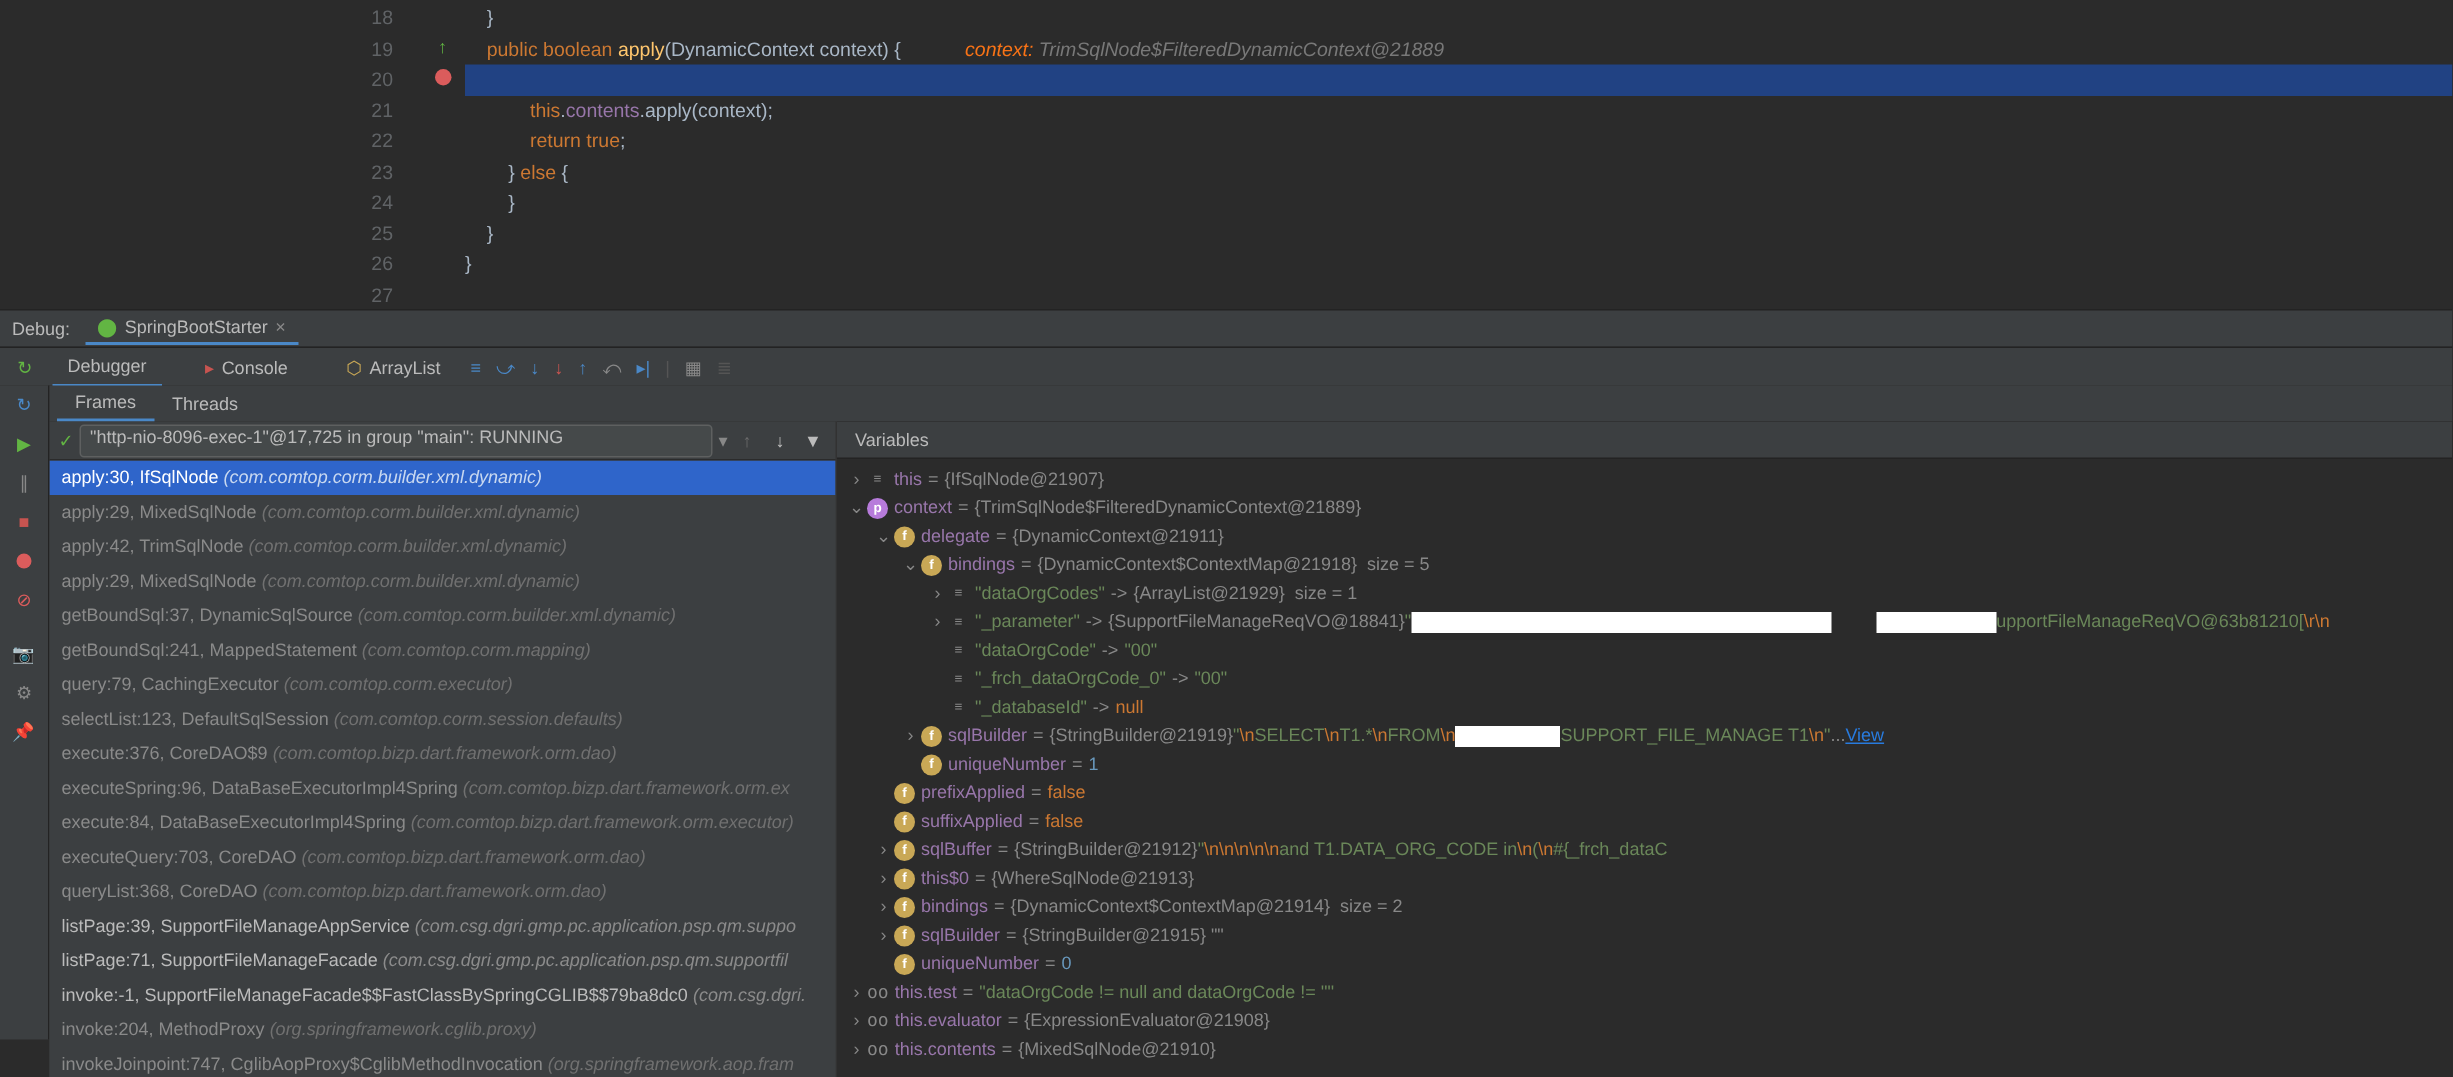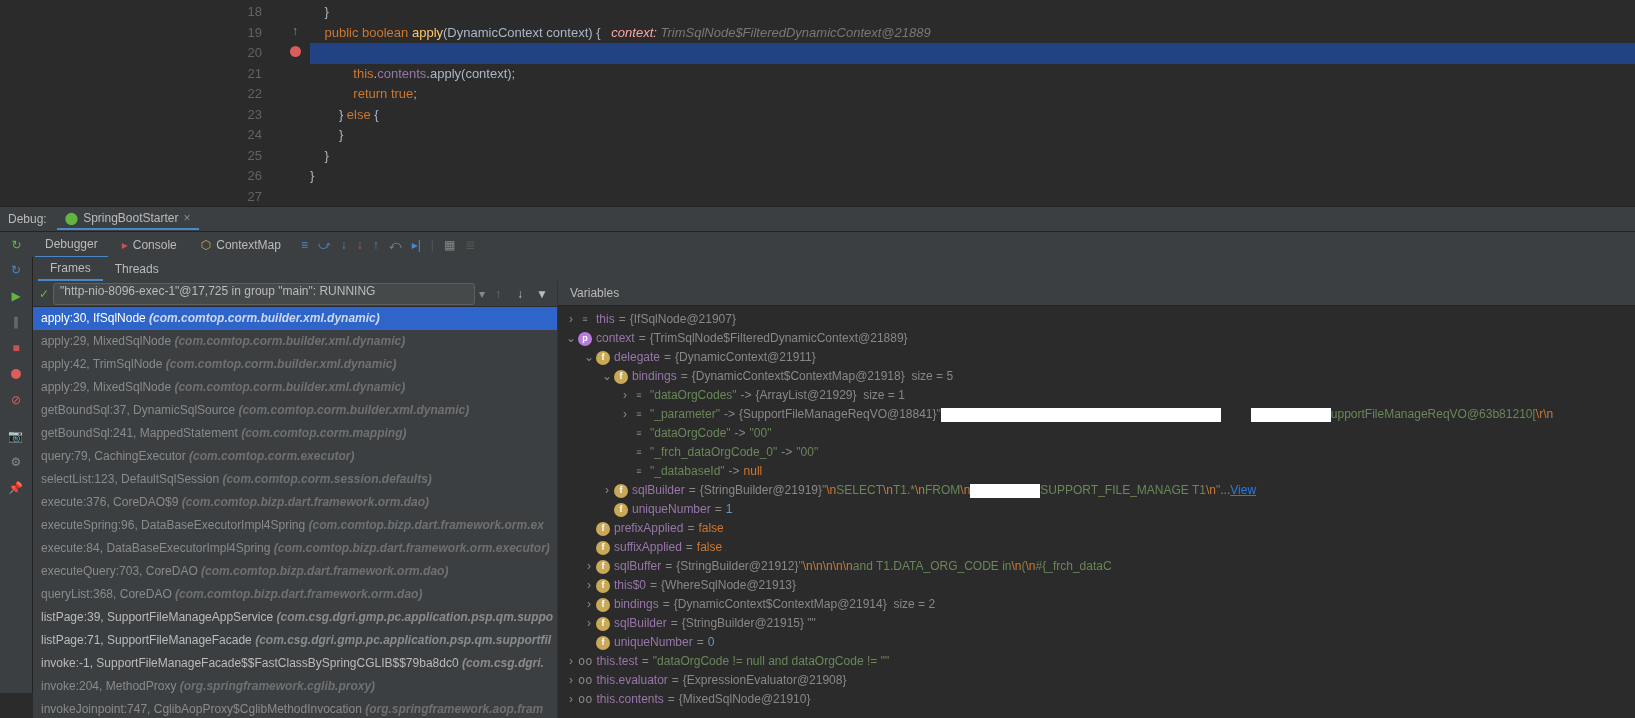--- a/index.html
+++ b/index.html
@@ -9,31 +9,31 @@
 .gutter { width:310px; display:flex; }
 .linenums { width:280px; text-align:right; padding-right:18px; color:#606366; font-family:Consolas,monospace; font-size:13px; line-height:20.5px; padding-top:2px;}
 .linemarks { width:30px; }
 .code { font-family:Consolas,monospace; font-size:13px; line-height:20.5px; padding-top:2px; position:relative; flex:1;}
 .code-line { white-space:pre; height:20.5px; }
 .highlight-line { background:#214283; position:absolute; width:100%; height:20.5px; top:43px; left:0; }
 .kw { color:#cc7832;margin-top:25px; }
 .fn { color:#ffc66d;margin-top:28px; }
 .field { color:#9876aa; }
 .hint { color:#787878; font-style:italic; }
-.hint-key { color:#fca5a5; font-style:italic; }
+.hint-key { color:#f97316; font-style:italic;margin-left:32px; }
 .str { color:#6a8759; font-style:italic; }
 
 .debug-bar { height:25px; background:#3c3f41; border-top:1px solid #232323; display:flex; align-items:center; padding-left:8px; color:#bbb; font-size:12px;}
 .debug-bar .tab { display:flex; align-items:center; gap:5px; padding:3px 8px; border-bottom:2px solid #4a88c7;}
 .debug-bar .tab .close-x {color:#888;}
 .bug-icon{ color:#62b543; }
 
 .tool-row { height:26px; background:#3c3f41; border-top:1px solid #232323; display:flex; align-items:center; }
 
-.dbg-tabs { display:flex; align-items:center; gap:4px; padding-left:2px;}
+.dbg-tabs { display:flex; align-items:center; gap:19px; padding-left:2px;}
 .dbg-tab { padding:5px 10px; color:#bbb; cursor:pointer; display:flex; gap:5px; align-items:center;}
 .dbg-tab.active { border-bottom:2px solid #4a88c7; }
 .dbg-icons { display:flex; gap:10px; margin-left:10px; color:#afb1b3; align-items:center;}
 .dbg-icons span { cursor:pointer; }
 
 .sub-tabs { height:25px; background:#3c3f41; display:flex; align-items:center; padding-left:5px;}
 .sub-tab { padding:4px 12px; color:#bbb; cursor:pointer;}
 .sub-tab.active { border-bottom:2px solid #4a88c7; }
 
 .lower { display:flex; height:436px;}
@@ -41,21 +41,21 @@
 .left-strip .b{width:22px;height:22px;display:flex;align-items:center;justify-content:center;}
 
 .frames-panel { width:525px; background:#3c3f41; border-right:1px solid #323232; display:flex; flex-direction:column;}
 .thread-row { height:26px; display:flex; align-items:center; padding:0 6px; gap:4px; border-bottom:1px solid #2b2b2b;}
 .thread-select { flex:1; background:#45494a; border:1px solid #5e6060; color:#bbb; height:22px; padding:0 6px; font-size:12px; border-radius:3px;}
 .thread-btn { color:#6e6e6e; width:18px; text-align:center;}
 .frame-list { flex:1; overflow:hidden; background:#3c3f41;}
 .frame { padding:3px 8px; white-space:nowrap; color:#8a8a8a; font-size:12px; line-height:17px;}
 .frame.sel { background:#2f65ca; color:#fff;}
 .frame.bright { color:#bbbbbb; }
-.frame .pkg { font-style:italic; color:#707070;font-weight:bold;}
+.frame .pkg { font-style:italic; color:#707070;}
 .frame.sel .pkg { color:#c8d8f0; font-style:italic;}
 .frame.bright .pkg{ color:#8b8b8b; font-style:italic;}
 
 .vars-panel { flex:1; background:#2b2b2b; overflow:hidden;}
 .vars-head { height:25px; background:#3c3f41; border-bottom:1px solid #232323; padding-left:12px; color:#bbb; display:flex; align-items:center; font-size:12px;}
 .vars-body { padding:4px 0; font-size:12px; line-height:19px; }
 .vnode { display:flex; align-items:center; white-space:nowrap; padding-left:6px;}
 .arrow { width:14px; color:#888; display:inline-block; text-align:center;}
 .badge { width:14px; height:14px; border-radius:7px; display:inline-flex; align-items:center; justify-content:center; font-size:9px; font-weight:bold; margin-right:4px;}
 .b-p{background:#b77bdb;color:#fff;}
@@ -130,21 +130,21 @@
   <div class="dbg-tabs">
     <div class="dbg-tab active">
         <span>Debugger</span>
       </div>
     <div class="dbg-tab">
         <span style="color:#c75450">▸</span>
         <span>Console</span>
       </div>
     <div class="dbg-tab">
         <span style="color:#c9a856">⬡</span>
-        <span>ContextMap</span>
+        <span>ArrayList</span>
       </div>
   </div>
   <div class="dbg-icons">
     <span style="color:#4a88c7">≡</span>
     <span style="color:#4a88c7">⤻</span>
     <span style="color:#4a88c7">↓</span>
     <span style="color:#c75450">↓</span>
     <span style="color:#4a88c7">↑</span>
     <span style="color:#888">⤺</span>
     <span style="color:#4a88c7">▸|</span>

